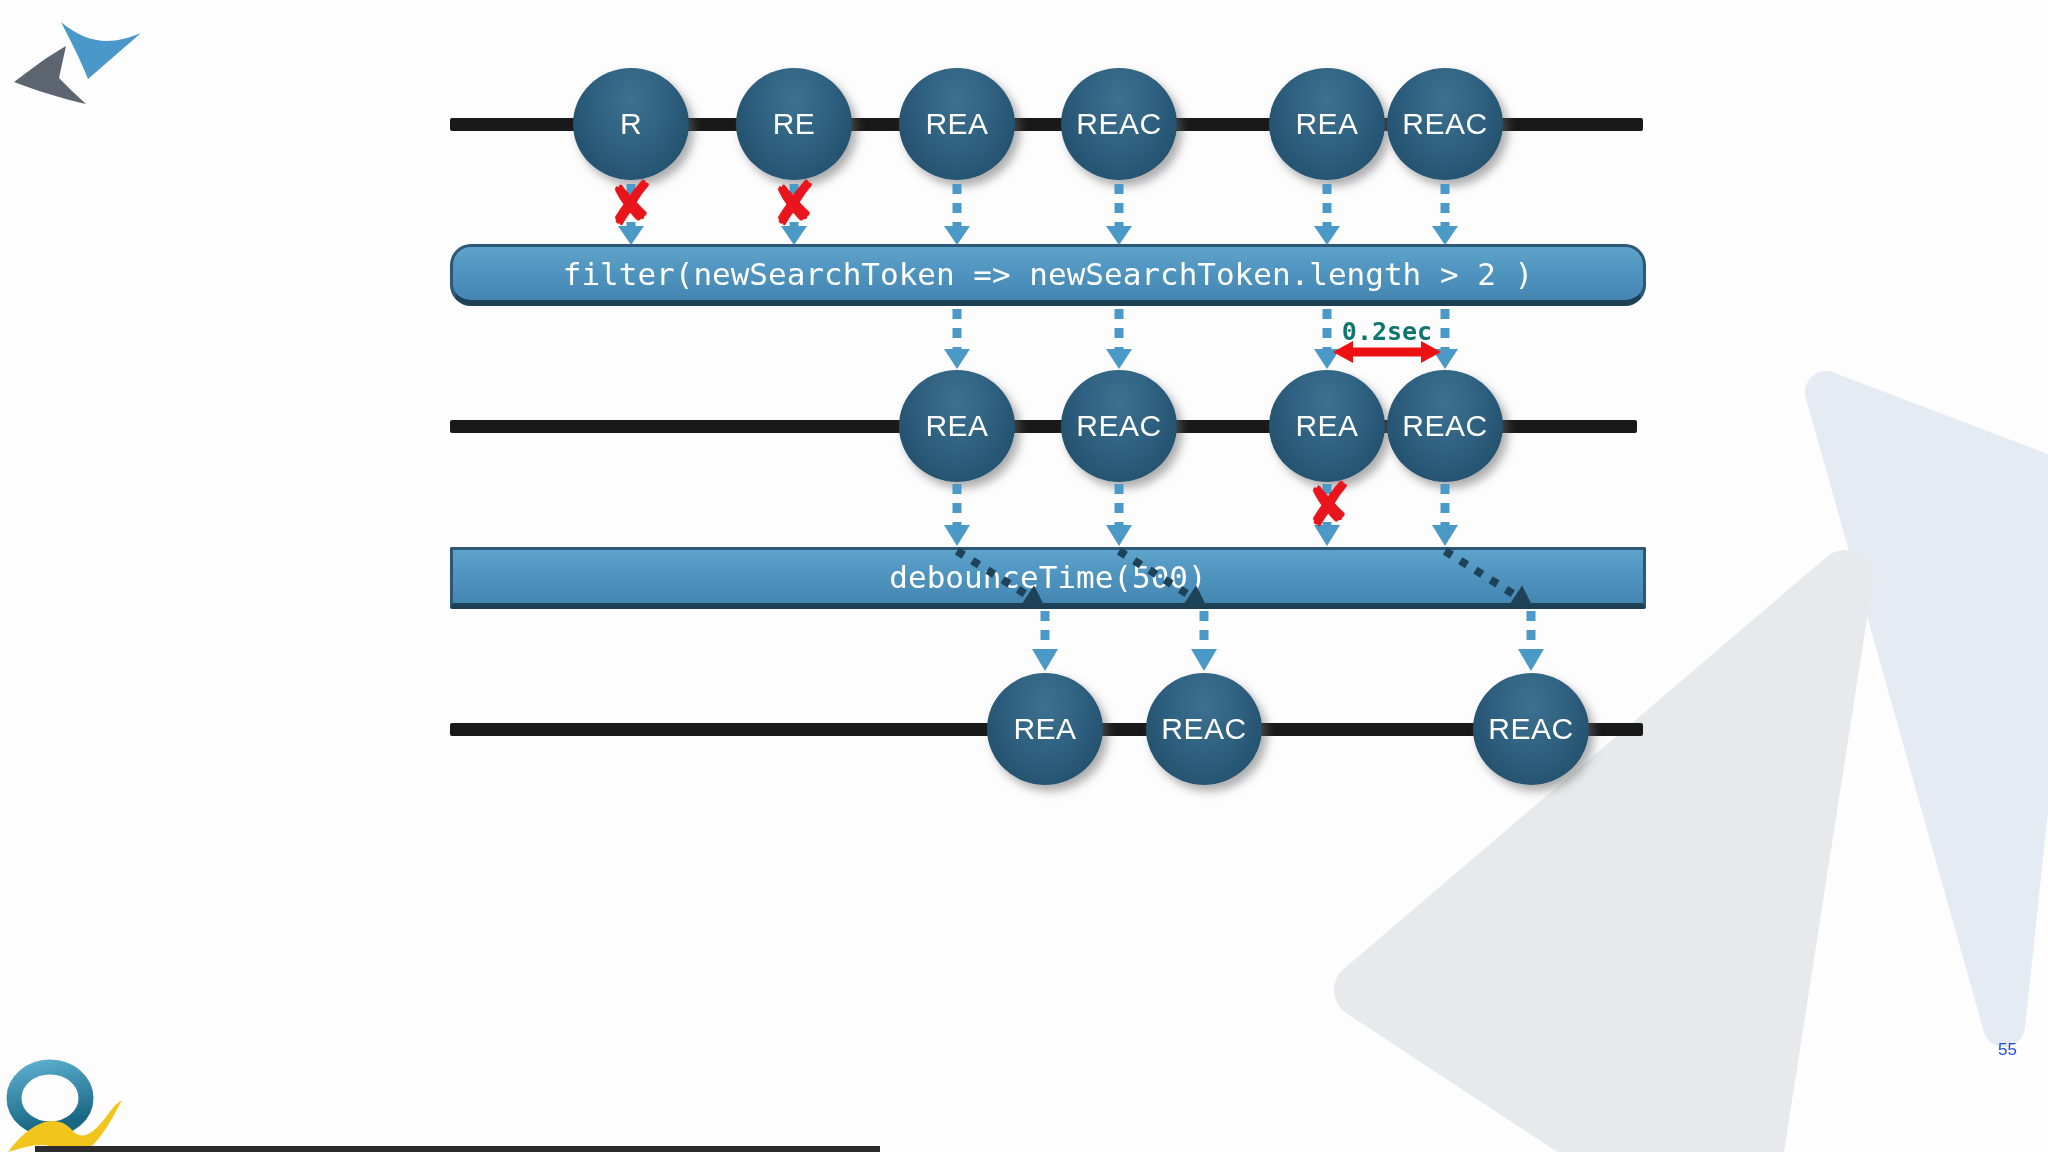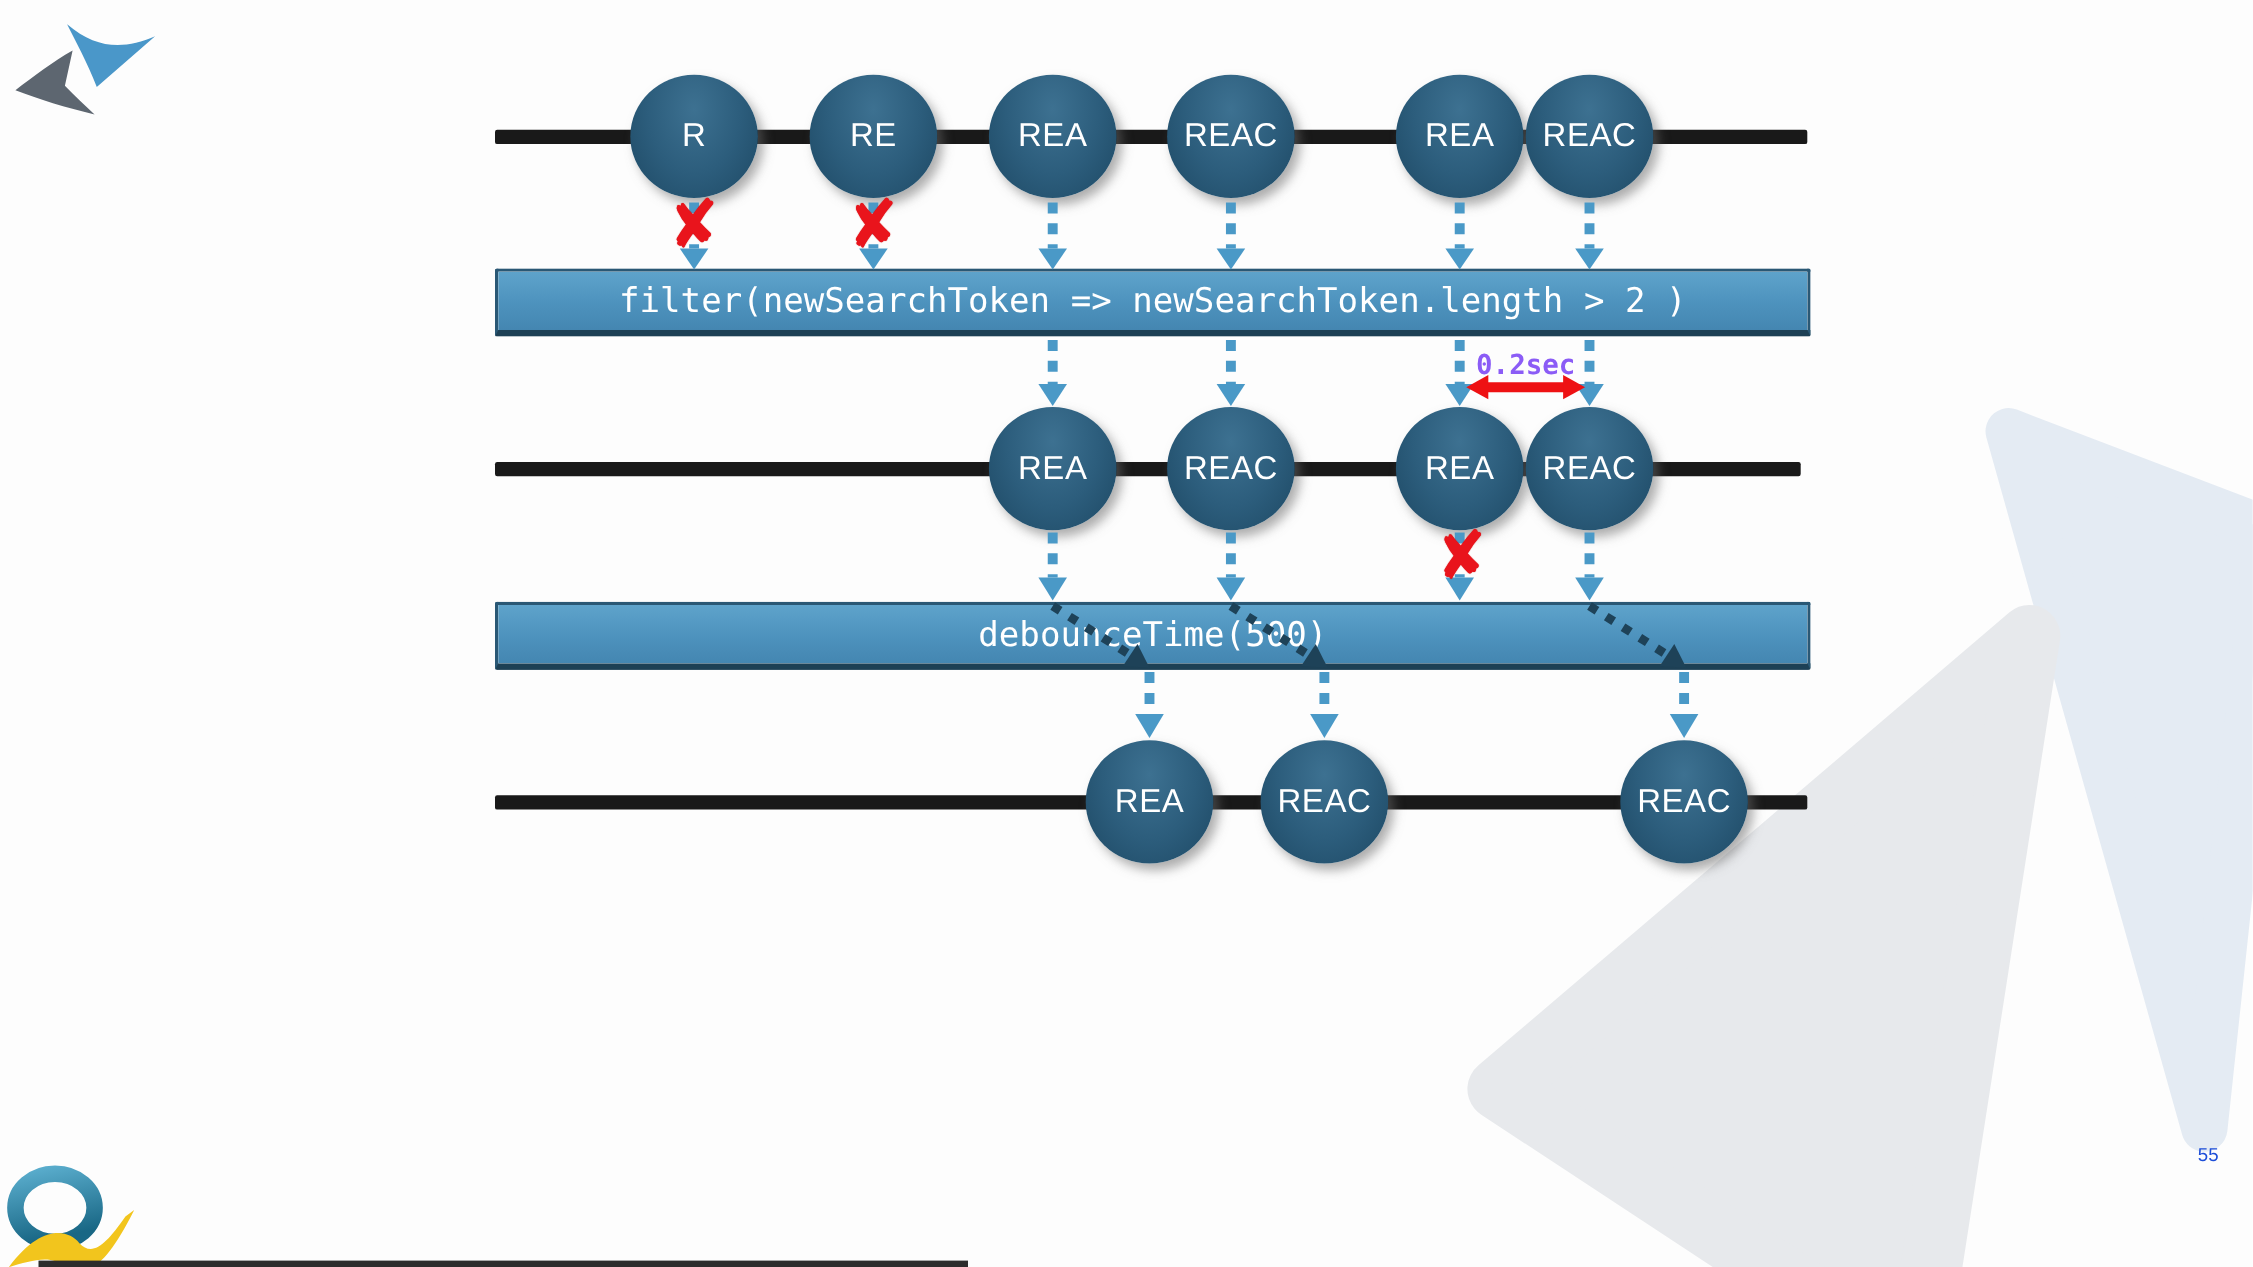--- a/index.html
+++ b/index.html
@@ -19,21 +19,21 @@
 
   .marble{position:absolute;width:116px;height:112px;border-radius:50%;
           background:radial-gradient(ellipse at 50% 28%,#3d7191 0%,#2c5d7c 52%,#1d4863 100%);
           box-shadow:5px 6px 10px rgba(105,105,105,.55);
           display:flex;align-items:center;justify-content:center;z-index:2;}
   .marble span{color:#ffffff;font-size:30px;letter-spacing:.5px;}
 
   .xmark{position:absolute;z-index:4;color:#e9141c;font:900 58px "DejaVu Sans",sans-serif;
          transform:translate(-50%,-50%) rotate(-6deg);text-shadow:0 0 1px #c00;}
 
-  .interval-label{position:absolute;z-index:4;color:#8b5cf6;font:bold 25px "DejaVu Sans Mono",monospace;
+  .interval-label{position:absolute;z-index:4;color:#0f766e;font:bold 25px "DejaVu Sans Mono",monospace;
                   transform:translateX(-50%);}
 
   .brand-name{position:absolute;left:107px;top:1080px;z-index:2;color:#16566f;
               font:500 63px/63px "Liberation Serif",serif;letter-spacing:1px;}
   .brand-tagline{position:absolute;left:352px;top:1103px;z-index:2;color:#a2a6a9;
                  font:300 40px/40px "Liberation Sans",sans-serif;letter-spacing:.5px;}
   .page-number{position:absolute;left:1998px;top:1040px;z-index:2;color:#1d4ed8;
                font:17px "Liberation Sans",sans-serif;}
   .bottom-strip{position:absolute;left:35px;top:1146px;width:845px;height:6px;background:#2c2c2c;z-index:2;}
   .logo-tl{position:absolute;left:0;top:0;width:220px;height:160px;z-index:2;}
@@ -113,21 +113,21 @@
       <polygon points="1533,607 1508.9,605.4 1522.1,585.4"></polygon>
     </g>
 
     <g>
       <line x1="1349" y1="352" x2="1425" y2="352" stroke="#ee1113" stroke-width="9"></line>
       <polygon points="1333,352 1353,341 1353,363" fill="#ee1113"></polygon>
       <polygon points="1441,352 1421,341 1421,363" fill="#ee1113"></polygon>
     </g>
   </svg>
 
-  <div class="op-bar" style="top:244px;">
+  <div class="op-bar" style="top:244px;border-radius:21px;">
     <span>filter(newSearchToken =&gt; newSearchToken.length &gt; 2 )</span>
   </div>
   <div class="op-bar" style="top:547px;">
     <span>debounceTime(500)</span>
   </div>
 
   <div class="marble" style="left:573px;top:68px;">
       <span>R</span>
     </div>
   <div class="marble" style="left:736px;top:68px;">

